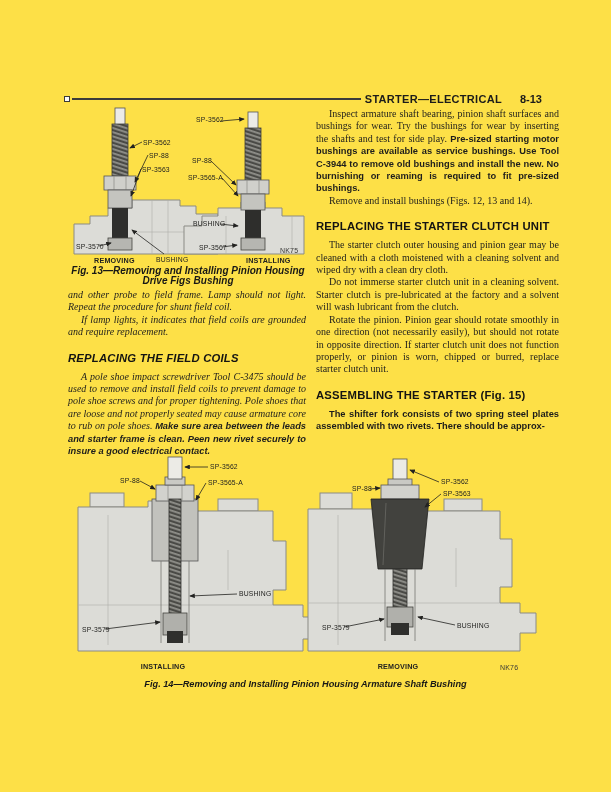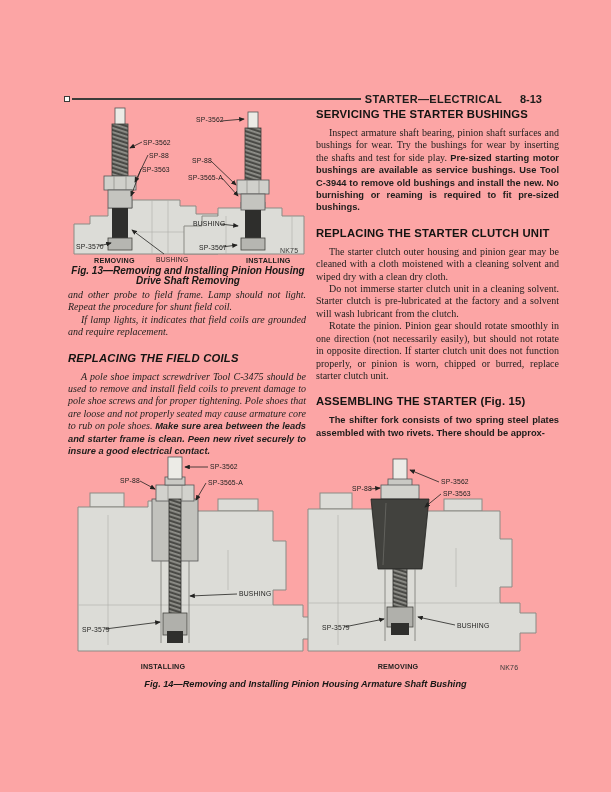--- a/index.html
+++ b/index.html
@@ -1,19 +1,19 @@
 <!DOCTYPE html>
 <html><head>
 <meta charset="utf-8">
 <style>
   * { margin:0; padding:0; box-sizing:border-box; }
   body { background:#e8e6e1; font-family:"Liberation Serif", serif; }
   .page {
     position:relative; width:611px; height:792px; margin:0 auto;
-    background:#fca5a5; color:#1c1c1a; overflow:hidden;
+    background:#fde047; color:#1c1c1a; overflow:hidden;
   }
   
   .hdr { position:absolute; left:64px; top:92px; width:478px; height:14px;
          display:flex; align-items:center; }
   .hdr .sq { width:6px; height:6px; border:1.2px solid #3a3a38; background:#fcfbf8; flex:0 0 auto; }
   .hdr .rule { flex:1 1 auto; height:2px; background:#3c3c3a; margin-left:2px; }
   .hdr .t { font-family:"Liberation Sans", sans-serif; font-weight:bold; font-size:11px;
             letter-spacing:.3px; margin-left:4px; white-space:nowrap; }
   .hdr .pn { font-family:"Liberation Sans", sans-serif; font-weight:bold; font-size:11px;
              margin-left:18px; white-space:nowrap; }
@@ -109,33 +109,33 @@
     <span class="fl" style="left:128px;top:12px;">SP-3562</span>
     <span class="fl" style="left:124px;top:53px;">SP-88</span>
     <span class="fl" style="left:120px;top:70px;">SP-3565-A</span>
     <span class="fl" style="left:125px;top:116px;">BUSHING</span>
     <span class="fl" style="left:131px;top:140px;">SP-3567</span>
     <span class="fl flb" style="left:26px; top:152px;">REMOVING</span>
     <span class="fl" style="left:88px; top:152px;">BUSHING</span>
     <span class="fl flb" style="left:178px;top:152px;">INSTALLING</span>
     <span class="fl code" style="left:212px;top:143px;">NK75</span>
     <div class="cap13" style="top:162px;">Fig. 13—Removing and Installing Pinion Housing</div>
-    <div class="cap13" style="top:172px;">Drive Shaft Removing</div>
+    <div class="cap13" style="top:172px;">Drive Figs Bushing</div>
   </div>
 
   <div class="colL">
     <p class="body">and other probe to field frame. Lamp should not light. Repeat the procedure for shunt field coil.</p>
     <p class="body ind">If lamp lights, it indicates that field coils are grounded and require replacement.</p>
     <h2 class="sec">REPLACING THE FIELD COILS</h2>
     <p class="body ind"><span>A pole shoe impact screwdriver Tool C-3475 should be used to remove and install field coils to prevent damage to pole shoe screws and for proper tightening. Pole shoes that are loose and not properly seated may cause armature core to rub on pole shoes. </span><span class="bsans">Make sure area between the leads and starter frame is clean. Peen new rivet securely to insure a good electrical contact.</span></p>
   </div>
 
   <div class="colR">
-    <h2 class="sec first">SERVICING THE STARTER BUSHINGS</h2>
     <p class="body ind"><span>Inspect armature shaft bearing, pinion shaft surfaces and bushings for wear. Try the bushings for wear by inserting the shafts and test for side play. </span><span class="bsans">Pre-sized starting motor bushings are available as service bushings. Use Tool C-3944 to remove old bushings and install the new. No burnishing or reaming is required to fit pre-sized bushings.</span></p>
+    <p class="body ind">Remove and install bushings (Figs. 12, 13 and 14).</p>
     <h2 class="sec">REPLACING THE STARTER CLUTCH UNIT</h2>
     <p class="body ind">The starter clutch outer housing and pinion gear may be cleaned with a cloth moistened with a cleaning solvent and wiped dry with a clean dry cloth.</p>
     <p class="body ind">Do not immerse starter clutch unit in a cleaning solvent. Starter clutch is pre-lubricated at the factory and a solvent will wash lubricant from the clutch.</p>
     <p class="body ind">Rotate the pinion. Pinion gear should rotate smoothly in one direction (not necessarily easily), but should not rotate in opposite direction. If starter clutch unit does not function properly, or pinion is worn, chipped or burred, replace starter clutch unit.</p>
     <h2 class="sec">ASSEMBLING THE STARTER (Fig. 15)</h2>
     <p class="boldp">The shifter fork consists of two spring steel plates assembled with two rivets. There should be approx-</p>
   </div>
 
   <div class="fig14">
     <svg width="478" height="222" viewBox="0 0 478 222">

